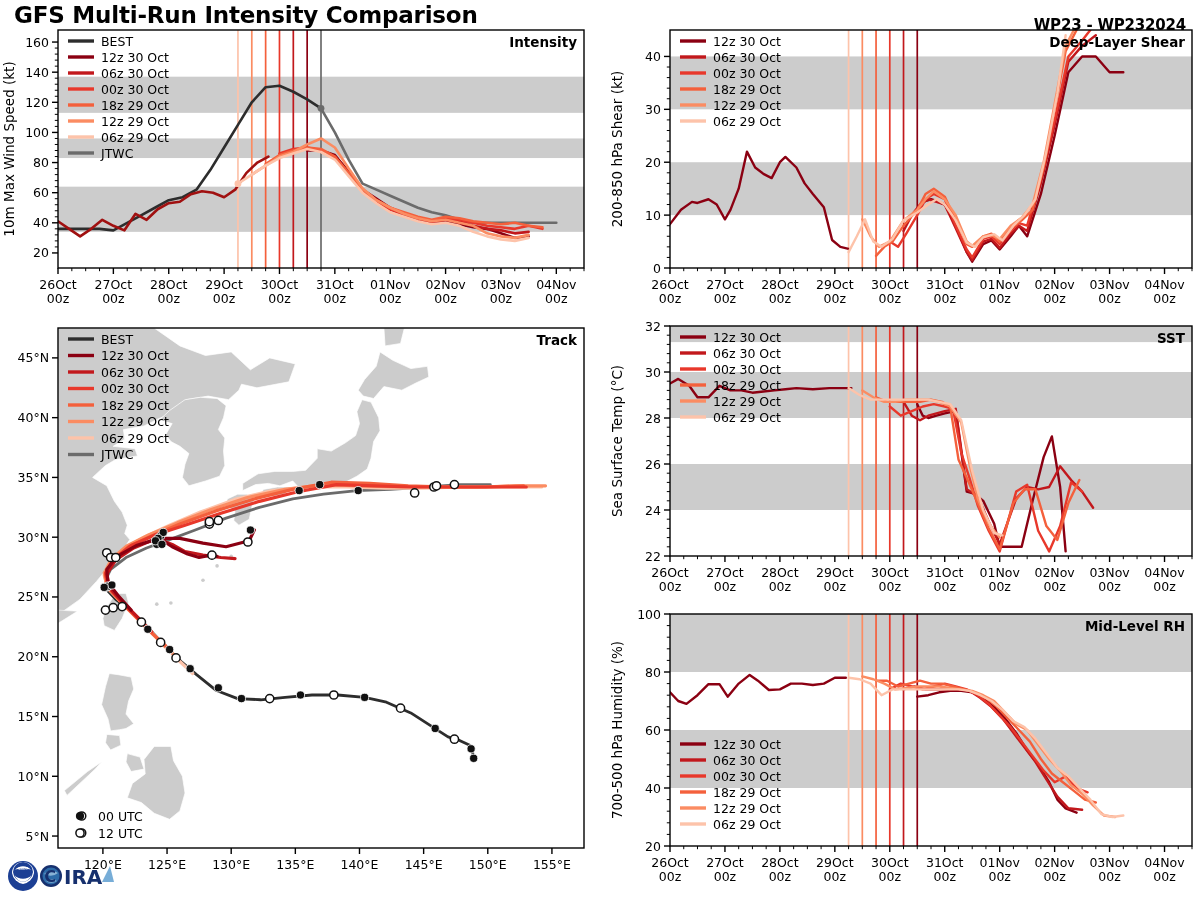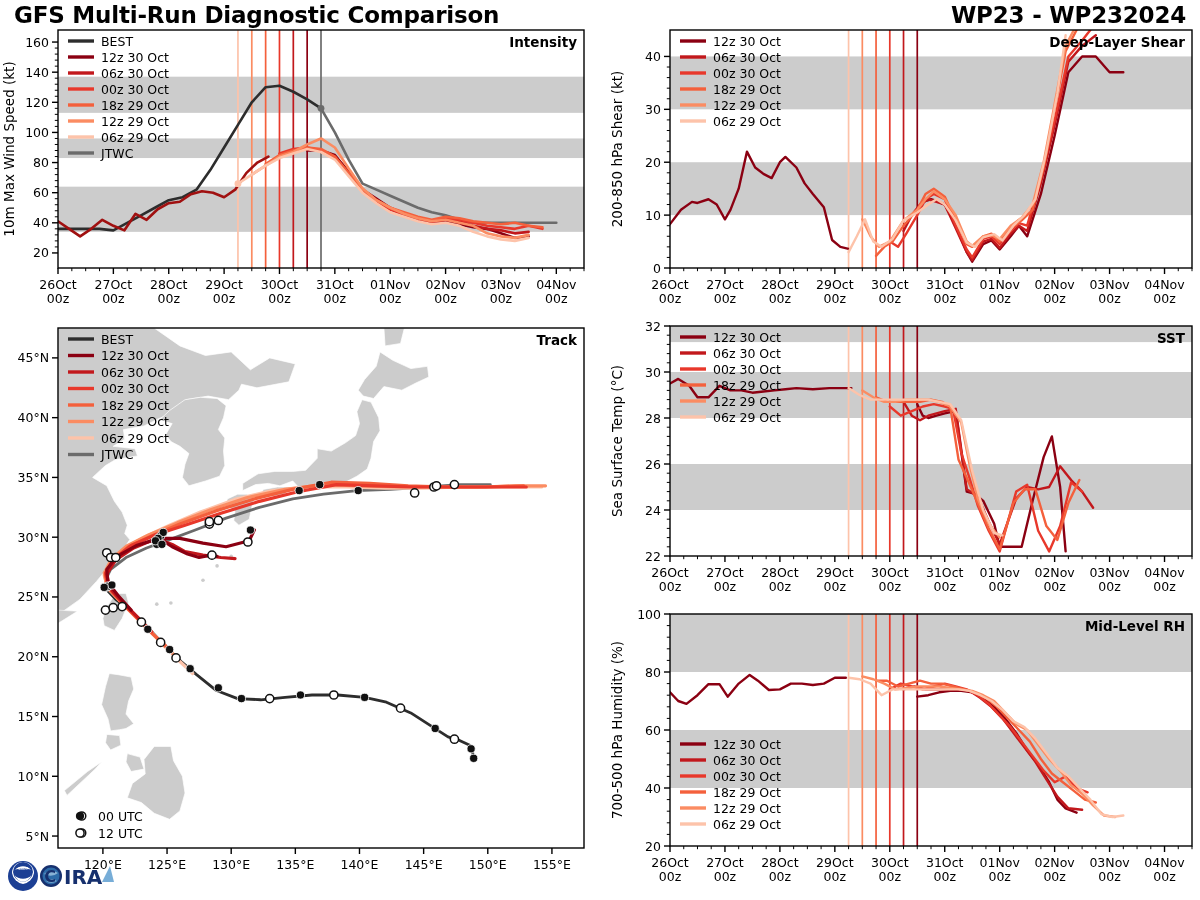--- a/index.html
+++ b/index.html
@@ -12,40 +12,40 @@
     overflow: hidden;
   }
   #page { position: relative; width: 1200px; height: 900px; }
 
   .ttl-left {
     position: absolute; left: 14px; top: 2px;
     font-size: 23px; font-weight: bold; color: #000;
     letter-spacing: -0.2px;
   }
   .ttl-right {
-    position: absolute; right: 14px; top: 2px;
-    font-size: 23px; font-weight: bold; color: #000;
+    position: absolute; right: 14px; top: 16px;
+    font-size: 15px; font-weight: bold; color: #000;
     letter-spacing: -0.2px;
   }
 
   .panel { position: absolute; }
   .panel svg { display: block; }
 
   .logo {
     position: absolute; left: 6px; top: 856px;
     width: 130px; height: 42px;
   }
   text { font-family: "DejaVu Sans", "Liberation Sans", sans-serif; }
 </style>
 </head>
 <body>
 
 <div id="page">
 
-  <div class="ttl-left">GFS Multi-Run Diagnostic Comparison</div>
+  <div class="ttl-left">GFS Multi-Run Intensity Comparison</div>
   <div class="ttl-right">WP23 - WP232024</div>
 
   <div class="panel" id="panel-intensity" style="left:0px; top:24px; width:592px; height:296px;">
       <svg width="592" height="296" viewBox="0 0 592 296">
         <defs>
           <clipPath id="panel-intensity-clip">
             <rect x="58" y="6" width="526" height="238"></rect>
           </clipPath>
         </defs>
         <rect x="58" y="6" width="526" height="238" fill="#ffffff"></rect>

